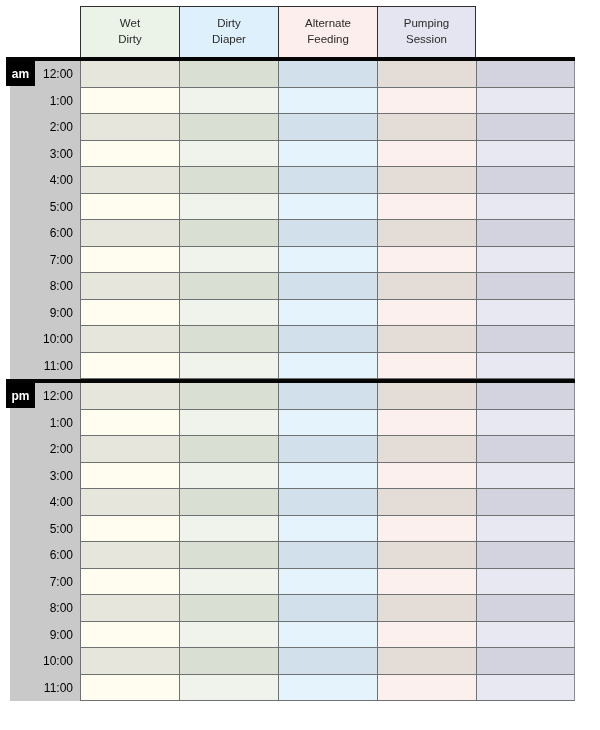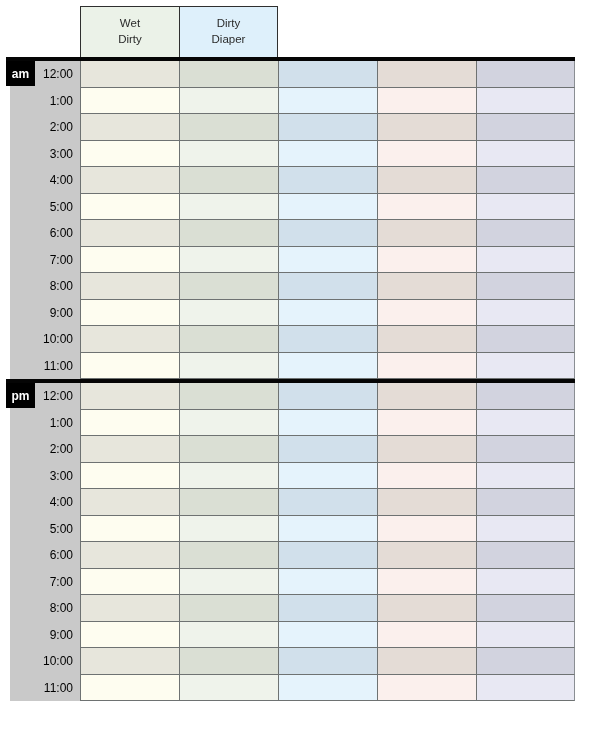--- a/index.html
+++ b/index.html
@@ -107,20 +107,24 @@
 </style>
 </head>
 <body>
 
 <div class="sheet">
   <div class="header-row">
       <div class="hcell" style="background: rgb(235, 242, 232);">Wet
 Dirty</div>
       <div class="hcell" style="background: rgb(222, 240, 251);">Dirty
 Diaper</div>
+      <div class="hcell" style="background: rgb(252, 238, 236);">Alternate
+Feeding</div>
+      <div class="hcell" style="background: rgb(229, 229, 241);">Pumping
+Session</div>
     </div>
   <div class="divider header-divider"></div>
   <div class="tbody">
       <div class="row">
         <div class="badge" style="background: rgb(0, 0, 0); color: rgb(255, 255, 255);">am</div>
         <div class="time-cell" style="background: rgb(201, 201, 201);">12:00</div>
         <div class="cell" style="background: rgb(231, 230, 220);"></div>
         <div class="cell" style="background: rgb(218, 223, 212);"></div>
         <div class="cell" style="background: rgb(209, 224, 235);"></div>
         <div class="cell" style="background: rgb(228, 220, 214);"></div>

